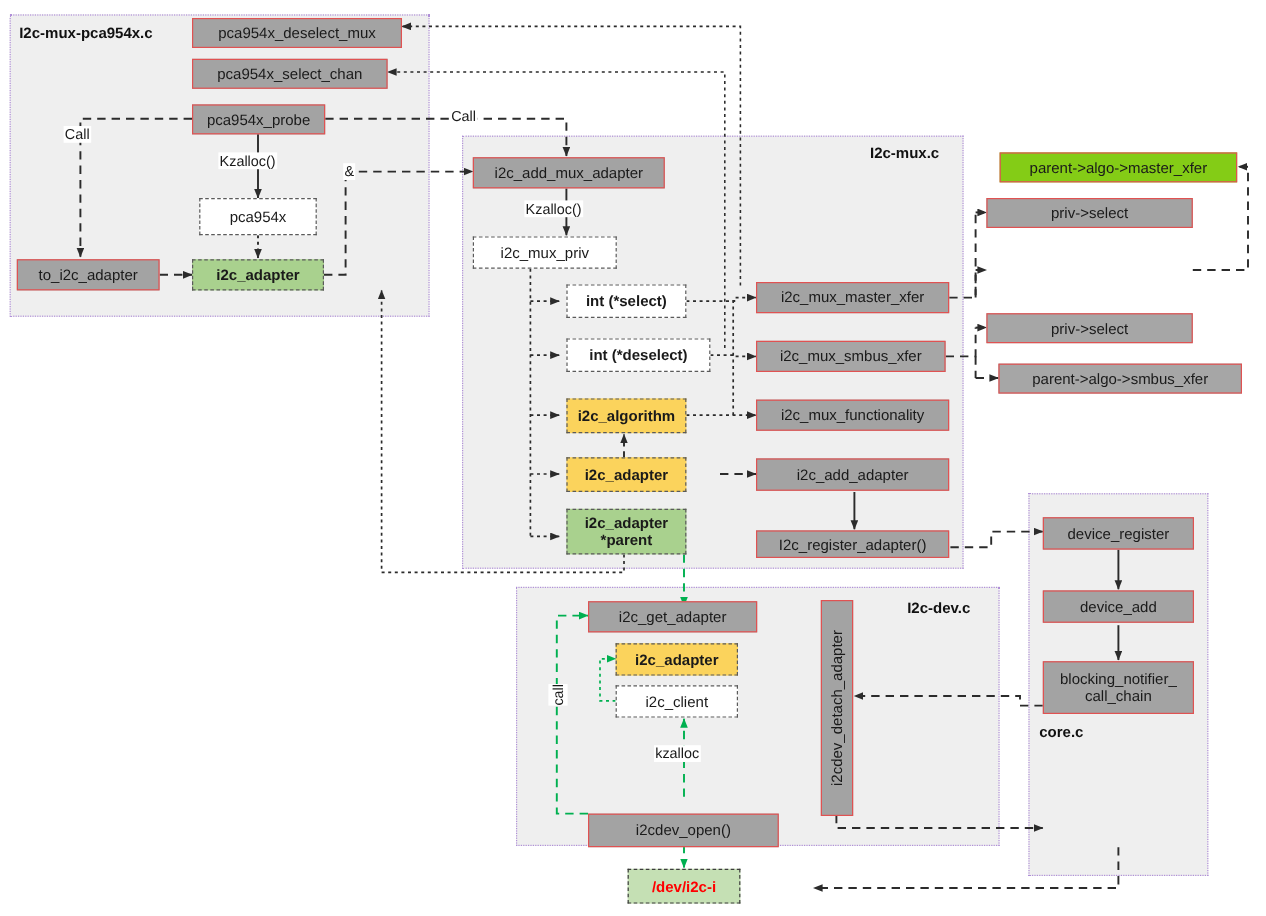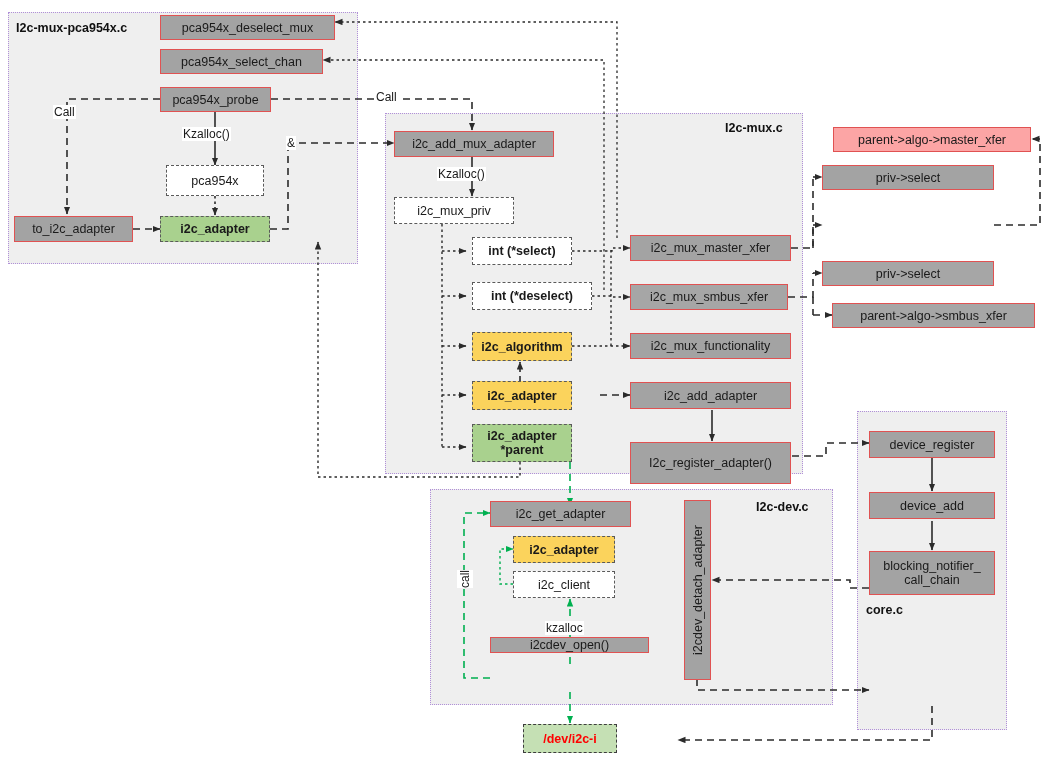--- a/index.html
+++ b/index.html
@@ -55,21 +55,21 @@
     border: 1.6px solid #e05252;
     background: #a3a3a3;
   }
   
   .n-struct {
     border: 1.5px dashed #5a5a5a;
     background: #ffffff;
   }
   .n-amber { background: #fbd35c; border: 1.5px dashed #5a5a5a; font-weight: bold; }
   .n-green { background: #a9d18e; border: 1.5px dashed #5a5a5a; font-weight: bold; }
-  .n-orange { background: #fca5a5; border: 1.6px solid #e05252; }
+  .n-orange { background: #84cc16; border: 1.6px solid #e05252; }
   .n-gray { background: #a6a6a6; border: 1.6px solid #e05252; }
   .n-greenlight { background: #c5e0b4; border: 1.5px dashed #3d3d3d; font-weight: bold; color:#ff0000; }
   .n-bold { font-weight: bold; }
   .vert {
     writing-mode: vertical-rl;
     transform: rotate(180deg);
   }
   .edge-label {
     position: absolute;
     font-size: 12px;
@@ -209,33 +209,33 @@
   <div class="node n-struct n-bold" style="left:472px; top:282px; width:120px; height:28px;">int (*deselect)</div>
   <div class="node n-amber" style="left:472px; top:332px; width:100px; height:29px;">i2c_algorithm</div>
   <div class="node n-amber" style="left:472px; top:381px; width:100px; height:29px;">i2c_adapter</div>
   <div class="node n-green" style="left:472px; top:424px; width:100px; height:38px;">i2c_adapter
 *parent</div>
 
   <div class="node n-fn" style="left:630px; top:235px; width:161px; height:26px;">i2c_mux_master_xfer</div>
   <div class="node n-gray" style="left:630px; top:284px; width:158px; height:26px;">i2c_mux_smbus_xfer</div>
   <div class="node n-fn" style="left:630px; top:333px; width:161px; height:26px;">i2c_mux_functionality</div>
   <div class="node n-fn" style="left:630px; top:382px; width:161px; height:27px;">i2c_add_adapter</div>
-  <div class="node n-fn" style="left:630px; top:442px; width:161px; height:42px;text-align:right;">I2c_register_adapter()</div>
+  <div class="node n-fn" style="left:630px; top:442px; width:161px; height:23px;text-align:right;">I2c_register_adapter()</div>
 
   <div class="edge-label" style="left:437px; top:167px;">Kzalloc()</div>
 
   <div class="node n-orange" style="left:833px; top:127px; width:198px; height:25px;">parent-&gt;algo-&gt;master_xfer</div>
   <div class="node n-fn" style="left:822px; top:165px; width:172px; height:25px;">priv-&gt;select</div>
   <div class="node n-gray" style="left:822px; top:261px; width:172px; height:25px;">priv-&gt;select</div>
   <div class="node n-gray" style="left:832px; top:303px; width:203px; height:25px;">parent-&gt;algo-&gt;smbus_xfer</div>
 
   <div class="node n-fn" style="left:490px; top:501px; width:141px; height:26px;">i2c_get_adapter</div>
   <div class="node n-amber" style="left:513px; top:536px; width:102px; height:27px;">i2c_adapter</div>
   <div class="node n-struct" style="left:513px; top:571px; width:102px; height:27px;">i2c_client</div>
-  <div class="node n-fn" style="left:490px; top:637px; width:159px; height:16px;">i2cdev_open()</div>
+  <div class="node n-fn" style="left:490px; top:678px; width:159px; height:28px;">i2cdev_open()</div>
   <div class="node n-fn vert" style="left:684px; top:500px; width:27px; height:180px;">i2cdev_detach_adapter</div>
   <div class="node n-greenlight" style="left:523px; top:724px; width:94px; height:29px;">/dev/i2c-i</div>
 
   <div class="edge-label vertlabel" style="left:457px; top:570px;">call</div>
   <div class="edge-label" style="left:545px; top:621px;">kzalloc</div>
 
   <div class="node n-fn" style="left:869px; top:431px; width:126px; height:27px;">device_register</div>
   <div class="node n-fn" style="left:869px; top:492px; width:126px; height:27px;">device_add</div>
   <div class="node n-fn" style="left:869px; top:551px; width:126px; height:44px;">blocking_notifier_
 call_chain</div>

